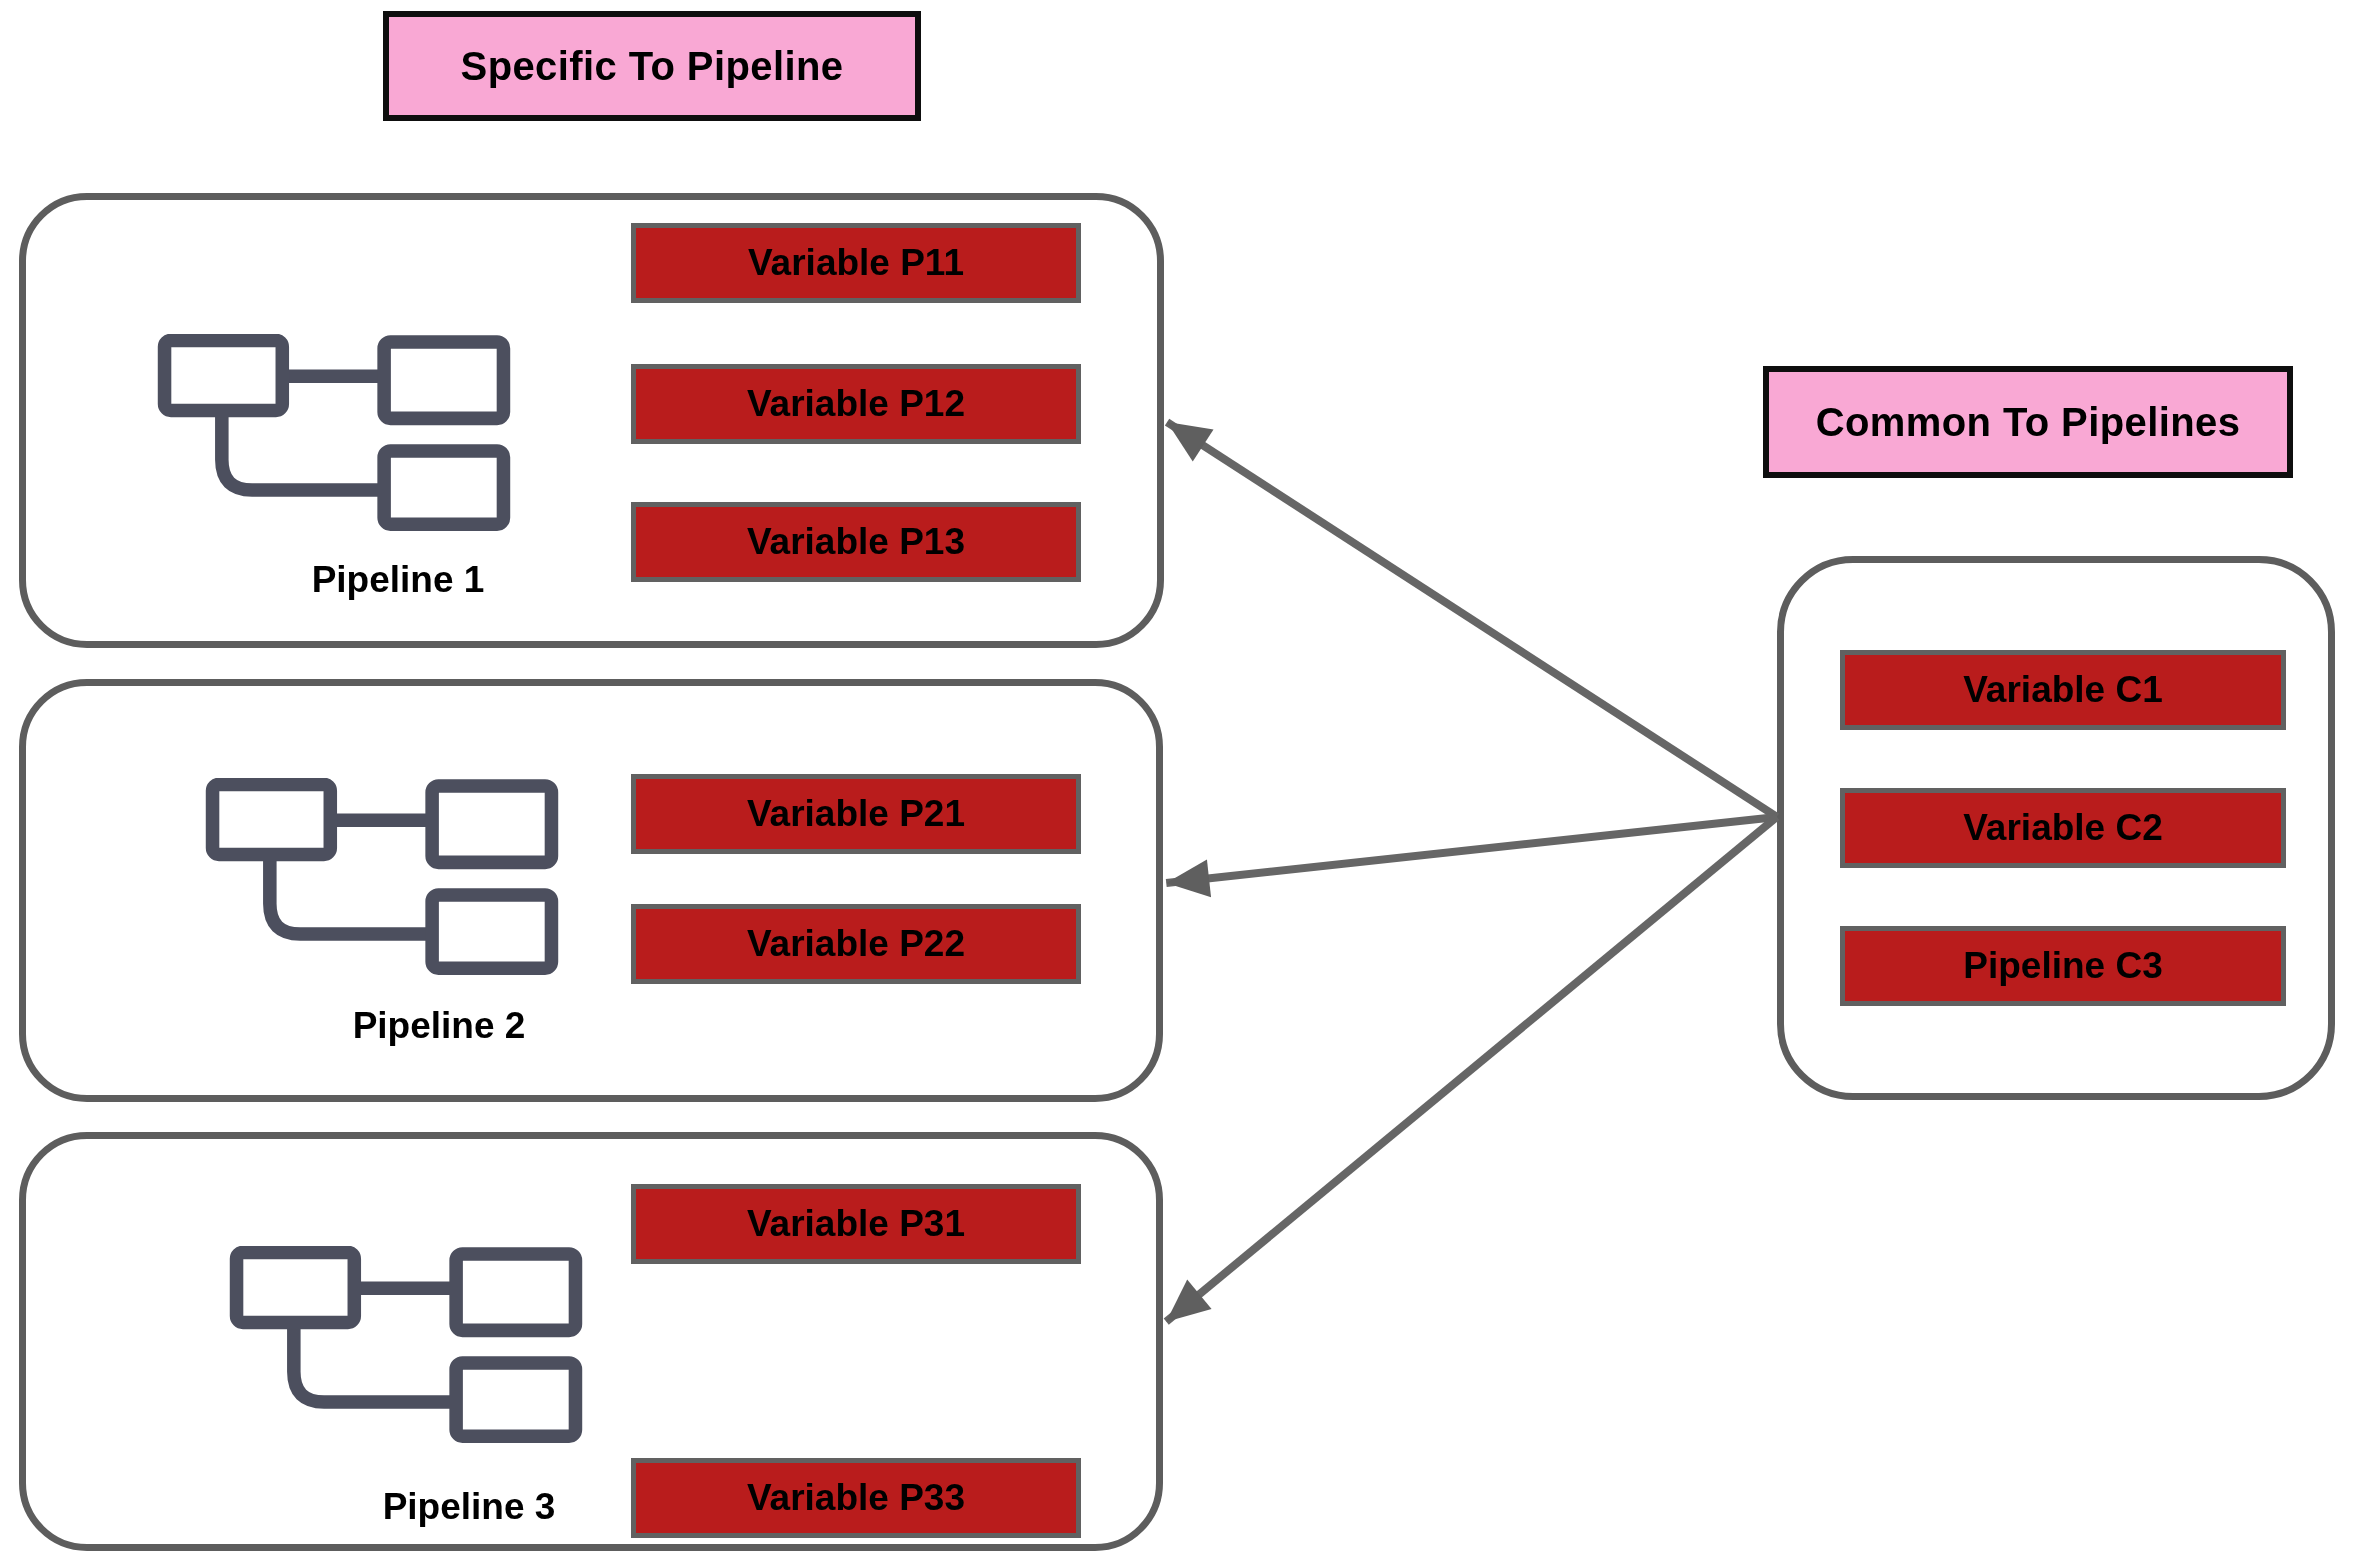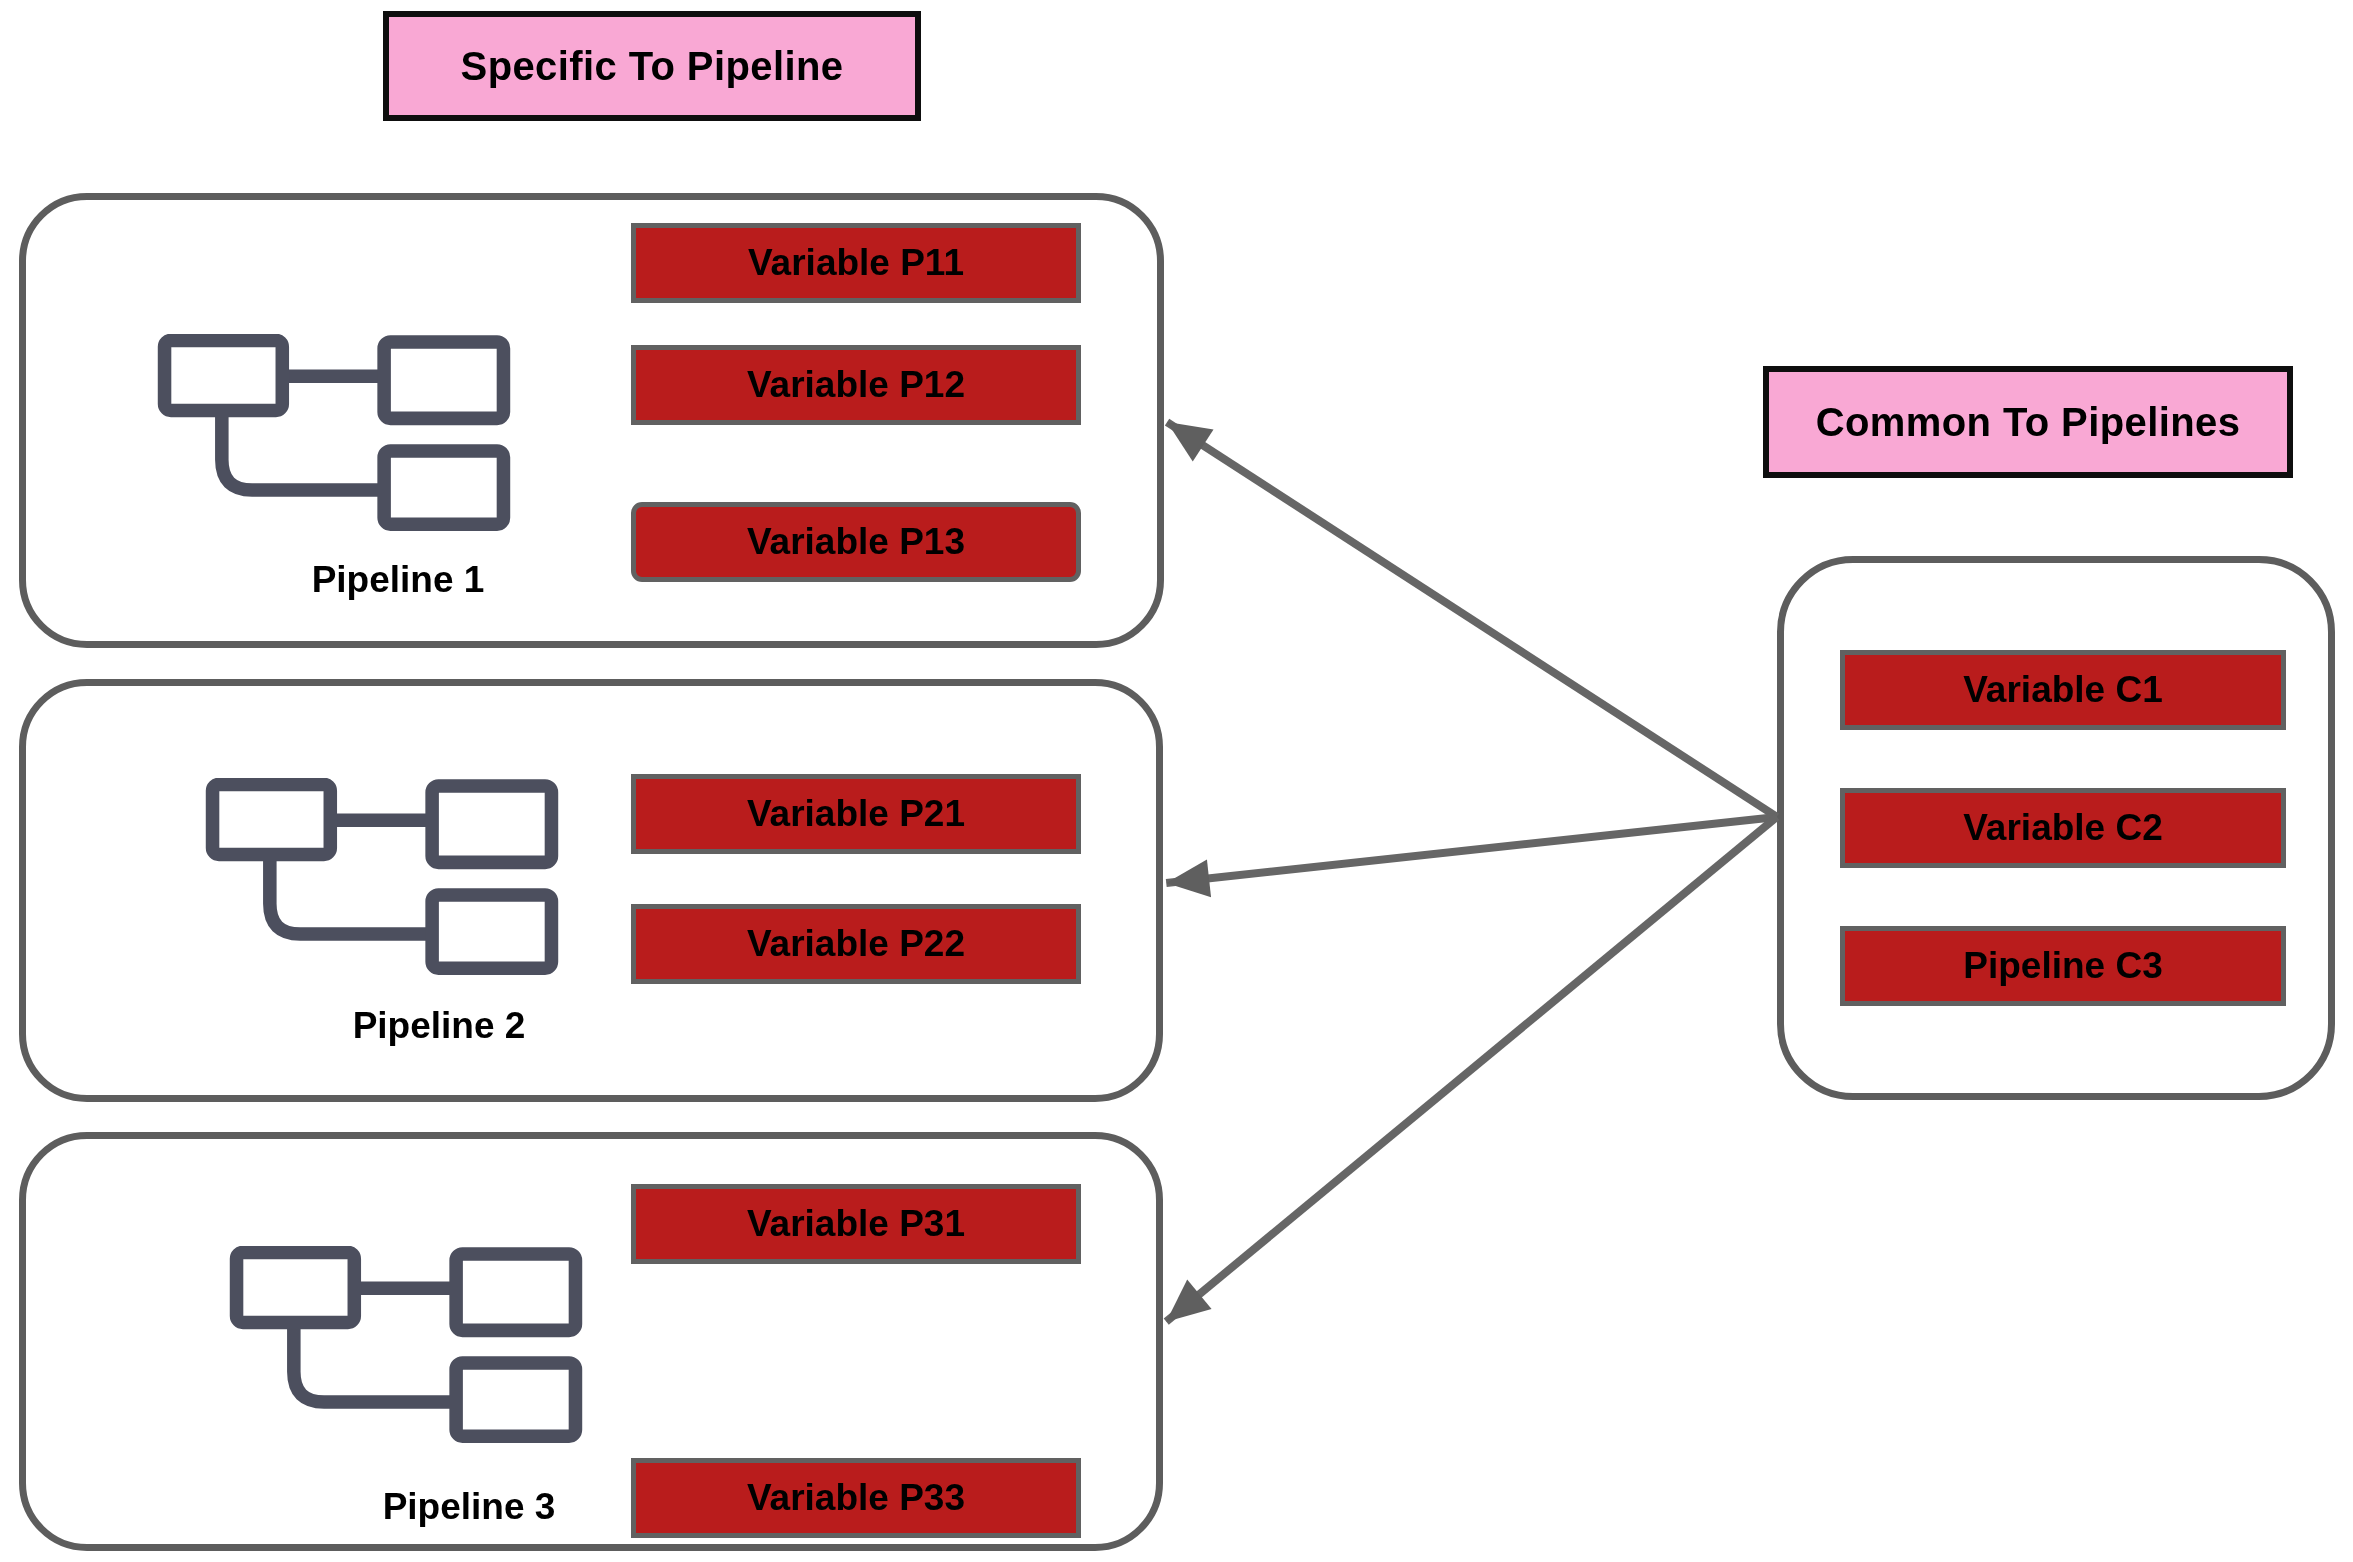--- a/index.html
+++ b/index.html
@@ -67,22 +67,22 @@
     <g fill="#ffffff" stroke="#4c4f5e" stroke-width="17">
       <path d="M84,96 L84,158 Q84,196 122,196 L300,196" fill="none"></path>
       <line x1="158" y1="53" x2="300" y2="53"></line>
       <rect x="12" y="8" width="148" height="88" rx="8"></rect>
       <rect x="288" y="10" width="150" height="96" rx="8"></rect>
       <rect x="288" y="147" width="150" height="92" rx="8"></rect>
     </g>
   </svg>
   <div class="pipe-label" style="left:231px;top:557px;">Pipeline 1</div>
   <div class="var-box pvar" style="top:223px;">Variable P11</div>
-  <div class="var-box pvar" style="top:345px;">Variable P12</div>
-  <div class="var-box pvar" style="top:502px;border-radius:11px;">Variable P13</div>
+  <div class="var-box pvar" style="top:364px;">Variable P12</div>
+  <div class="var-box pvar" style="top:502px;">Variable P13</div>
 
   <div class="container-box" id="pipeline-2"></div>
   <svg class="flow-icon" style="left:203px;top:778px;" viewBox="0 0 450 250">
     <g fill="#ffffff" stroke="#4c4f5e" stroke-width="17">
       <path d="M84,96 L84,158 Q84,196 122,196 L300,196" fill="none"></path>
       <line x1="158" y1="53" x2="300" y2="53"></line>
       <rect x="12" y="8" width="148" height="88" rx="8"></rect>
       <rect x="288" y="10" width="150" height="96" rx="8"></rect>
       <rect x="288" y="147" width="150" height="92" rx="8"></rect>
     </g>

